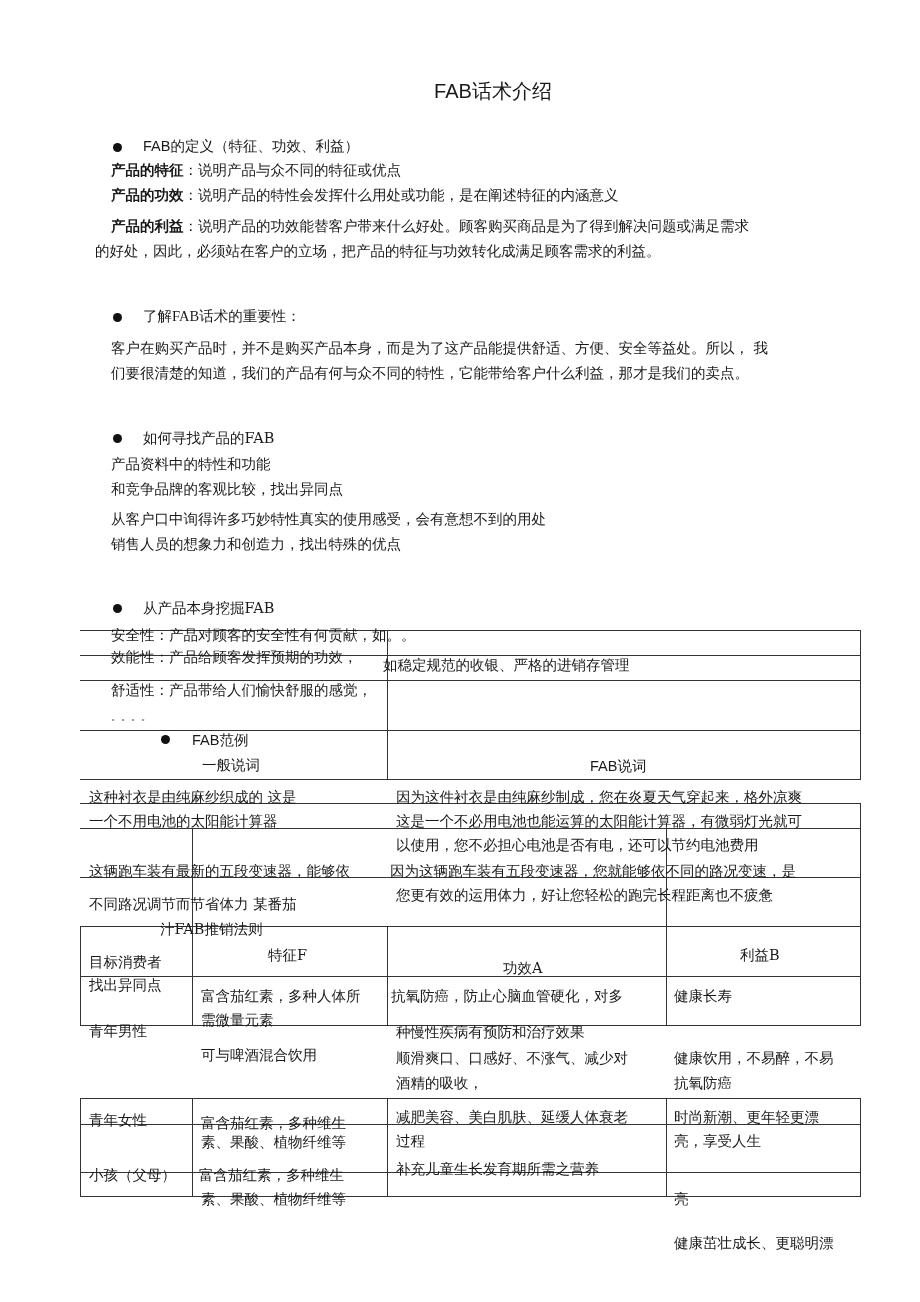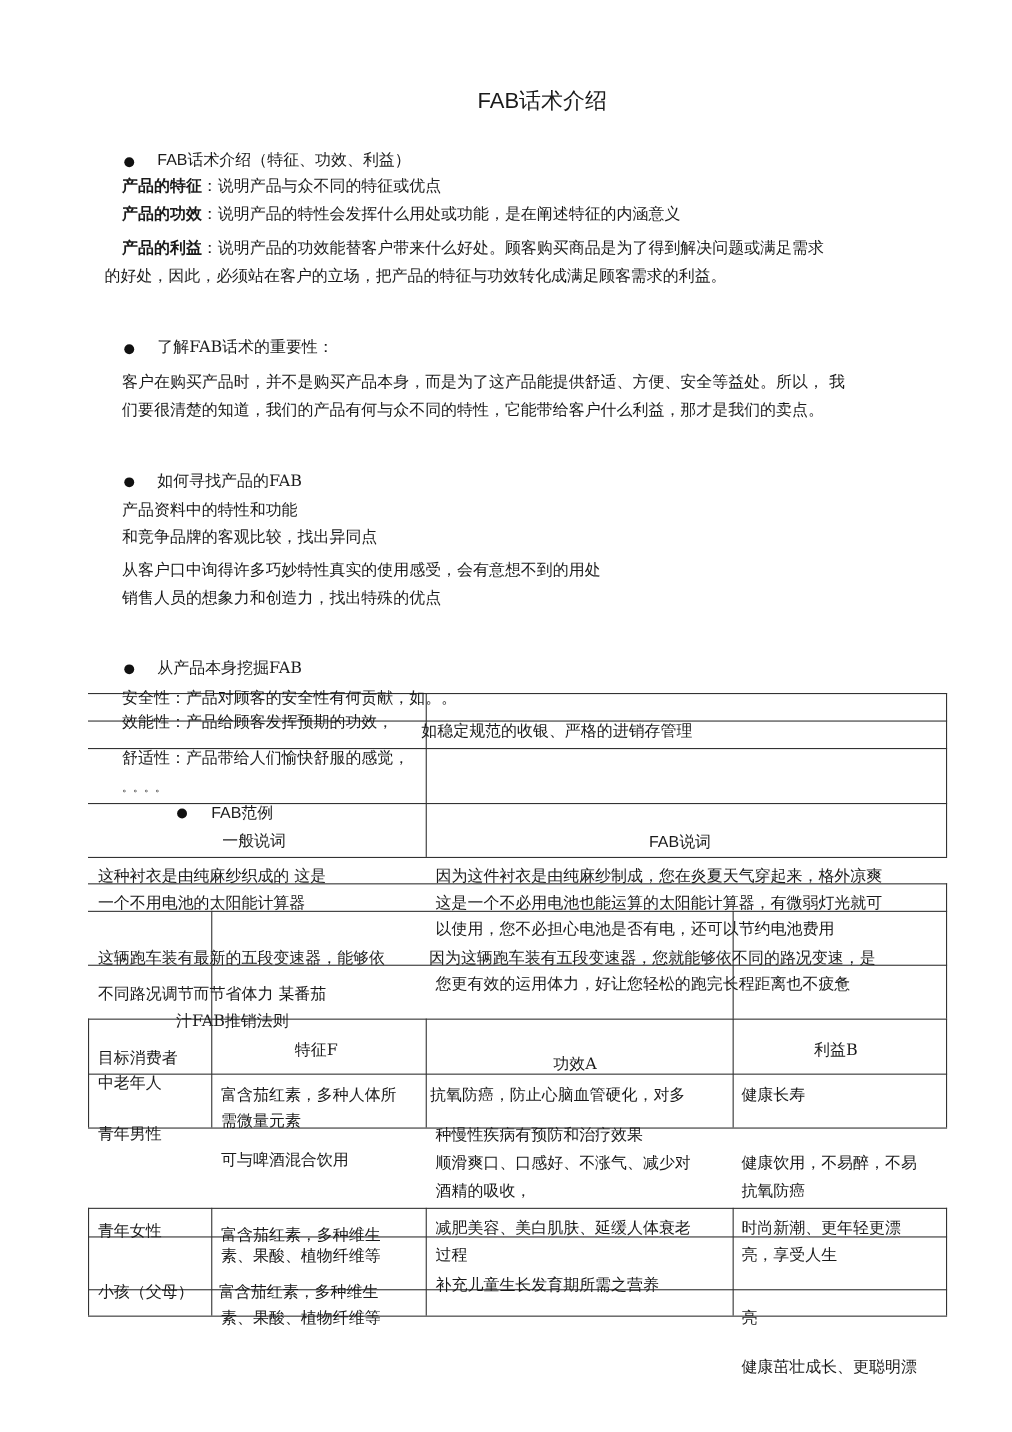--- a/index.html
+++ b/index.html
@@ -13,34 +13,34 @@
   .bullet { position:absolute; width:9px; height:9px; border-radius:50%; background:#111; }
   .hl { position:absolute; height:0; border-top:1.4px solid #333; }
   .vl { position:absolute; width:0; border-left:1.4px solid #333; }
 </style>
 </head>
 <body>
 
 <div class="title">FAB话术介绍</div>
 
 <div class="bullet" style="left:113px;top:143px;"></div>
-<div class="t sans" style="left:143px;top:137px;">FAB话术介绍（特征、功效、利益）</div>
+<div class="t sans" style="left:143px;top:137px;">FAB的定义（特征、功效、利益）</div>
 <div class="t" style="left:111px;top:161px;">
   <span class="bold">产品的特征</span><span>：说明产品与众不同的特征或优点</span>
 </div>
 <div class="t" style="left:111px;top:186px;">
   <span class="bold">产品的功效</span><span>：说明产品的特性会发挥什么用处或功能，是在阐述特征的内涵意义</span>
 </div>
 <div class="t" style="left:111px;top:217px;">
   <span class="bold">产品的利益</span><span>：说明产品的功效能替客户带来什么好处。顾客购买商品是为了得到解决问题或满足需求</span>
 </div>
 <div class="t" style="left:95px;top:242px;">的好处，因此，必须站在客户的立场，把产品的特征与功效转化成满足顾客需求的利益。</div>
 
 <div class="bullet" style="left:113px;top:313px;"></div>
-<div class="t" style="left:143px;top:307px;">了解FAB话术的重要性：</div>
+<div class="t" style="left:143px;top:307px;font-family:Liberation Serif, serif;">了解FAB话术的重要性：</div>
 <div class="t" style="left:111px;top:339px;">客户在购买产品时，并不是购买产品本身，而是为了这产品能提供舒适、方便、安全等益处。所以，  我</div>
 <div class="t" style="left:111px;top:364px;">们要很清楚的知道，我们的产品有何与众不同的特性，它能带给客户什么利益，那才是我们的卖点。</div>
 
 <div class="bullet" style="left:113px;top:434px;"></div>
 <div class="t" style="left:143px;top:429px;">如何寻找产品的FAB</div>
 <div class="t" style="left:111px;top:455px;">产品资料中的特性和功能</div>
 <div class="t" style="left:111px;top:480px;">和竞争品牌的客观比较，找出异同点</div>
 <div class="t" style="left:111px;top:510px;">从客户口中询得许多巧妙特性真实的使用感受，会有意想不到的用处</div>
 <div class="t" style="left:111px;top:535px;">销售人员的想象力和创造力，找出特殊的优点</div>
 
@@ -101,21 +101,21 @@
 <div class="vl" style="left:192px;top:1098px;height:98px;"></div>
 <div class="vl" style="left:387px;top:1098px;height:98px;"></div>
 <div class="vl" style="left:666px;top:1098px;height:98px;"></div>
 <div class="vl" style="left:860px;top:1098px;height:98px;"></div>
 
 <div class="t" style="left:89px;top:953px;">目标消费者</div>
 <div class="t" style="left:268px;top:946px;">特征F</div>
 <div class="t" style="left:503px;top:959px;">功效A</div>
 <div class="t" style="left:740px;top:946px;">利益B</div>
 
-<div class="t" style="left:89px;top:976px;">中老年人</div>
+<div class="t" style="left:89px;top:976px;">找出异同点</div>
 <div class="t" style="left:201px;top:987px;text-align:center;">富含茄红素，多种人体所</div>
 <div class="t" style="left:201px;top:1011px;">需微量元素</div>
 <div class="t" style="left:391px;top:987px;">抗氧防癌，防止心脑血管硬化，对多</div>
 <div class="t" style="left:396px;top:1023px;">种慢性疾病有预防和治疗效果</div>
 <div class="t" style="left:674px;top:987px;">健康长寿</div>
 
 <div class="t" style="left:89px;top:1022px;">青年男性</div>
 <div class="t" style="left:201px;top:1046px;">可与啤酒混合饮用</div>
 <div class="t" style="left:396px;top:1049px;">顺滑爽口、口感好、不涨气、减少对</div>
 <div class="t" style="left:396px;top:1074px;">酒精的吸收，</div>

